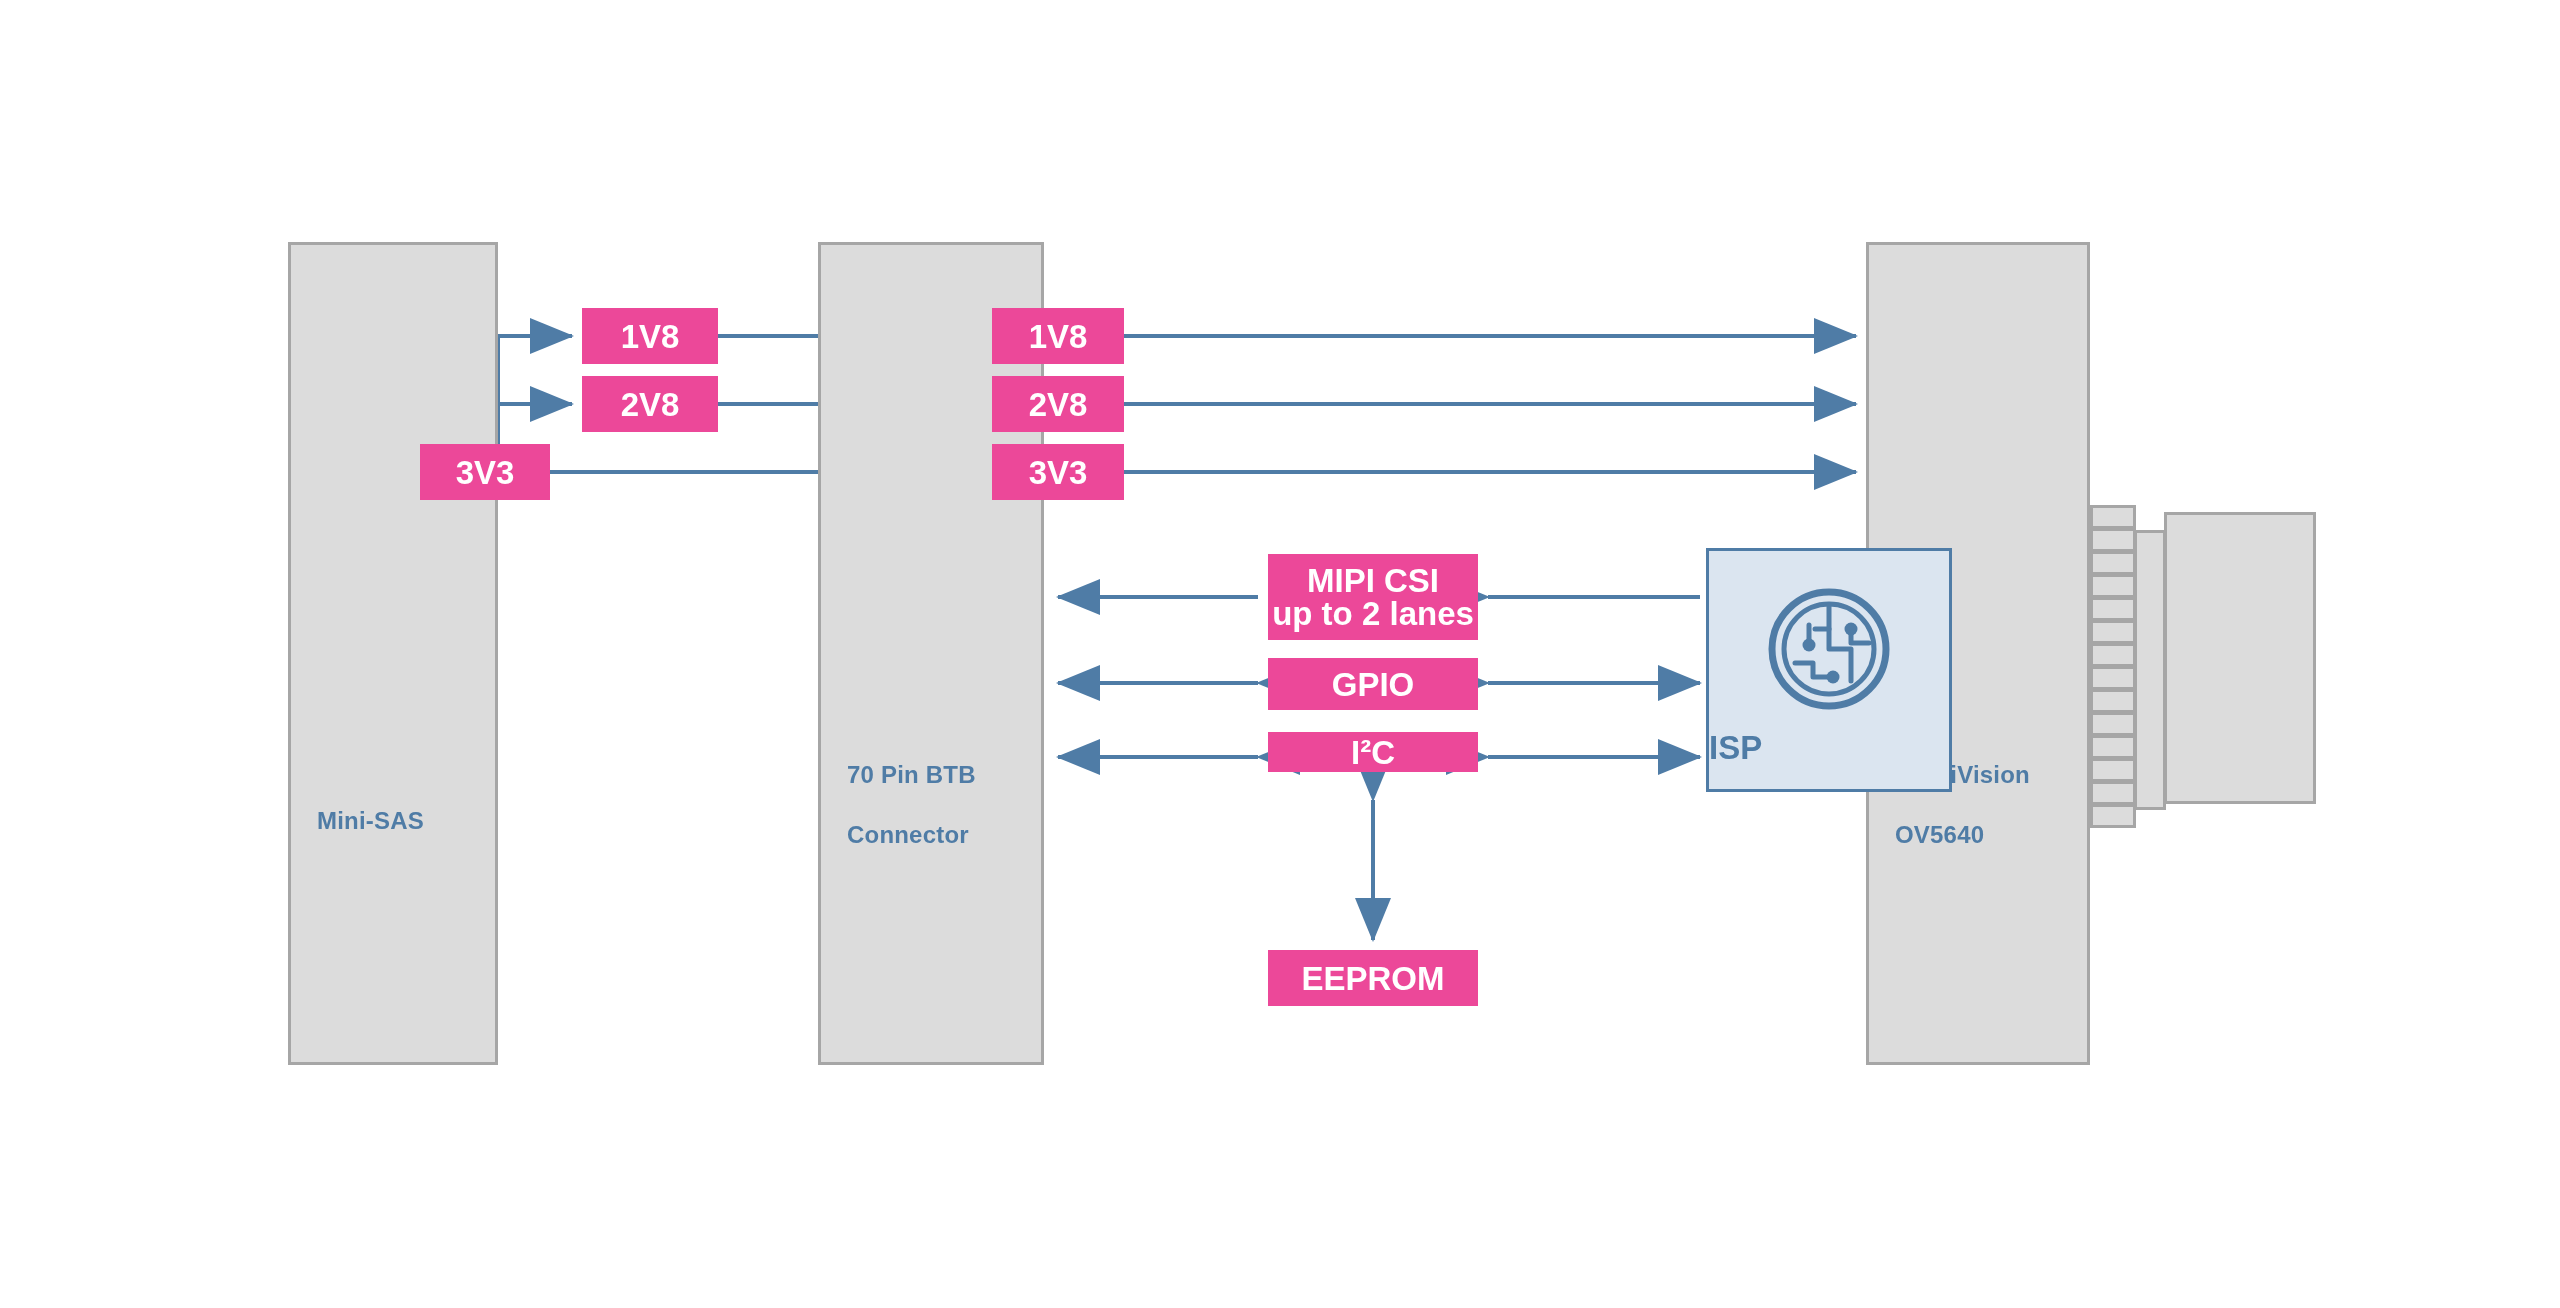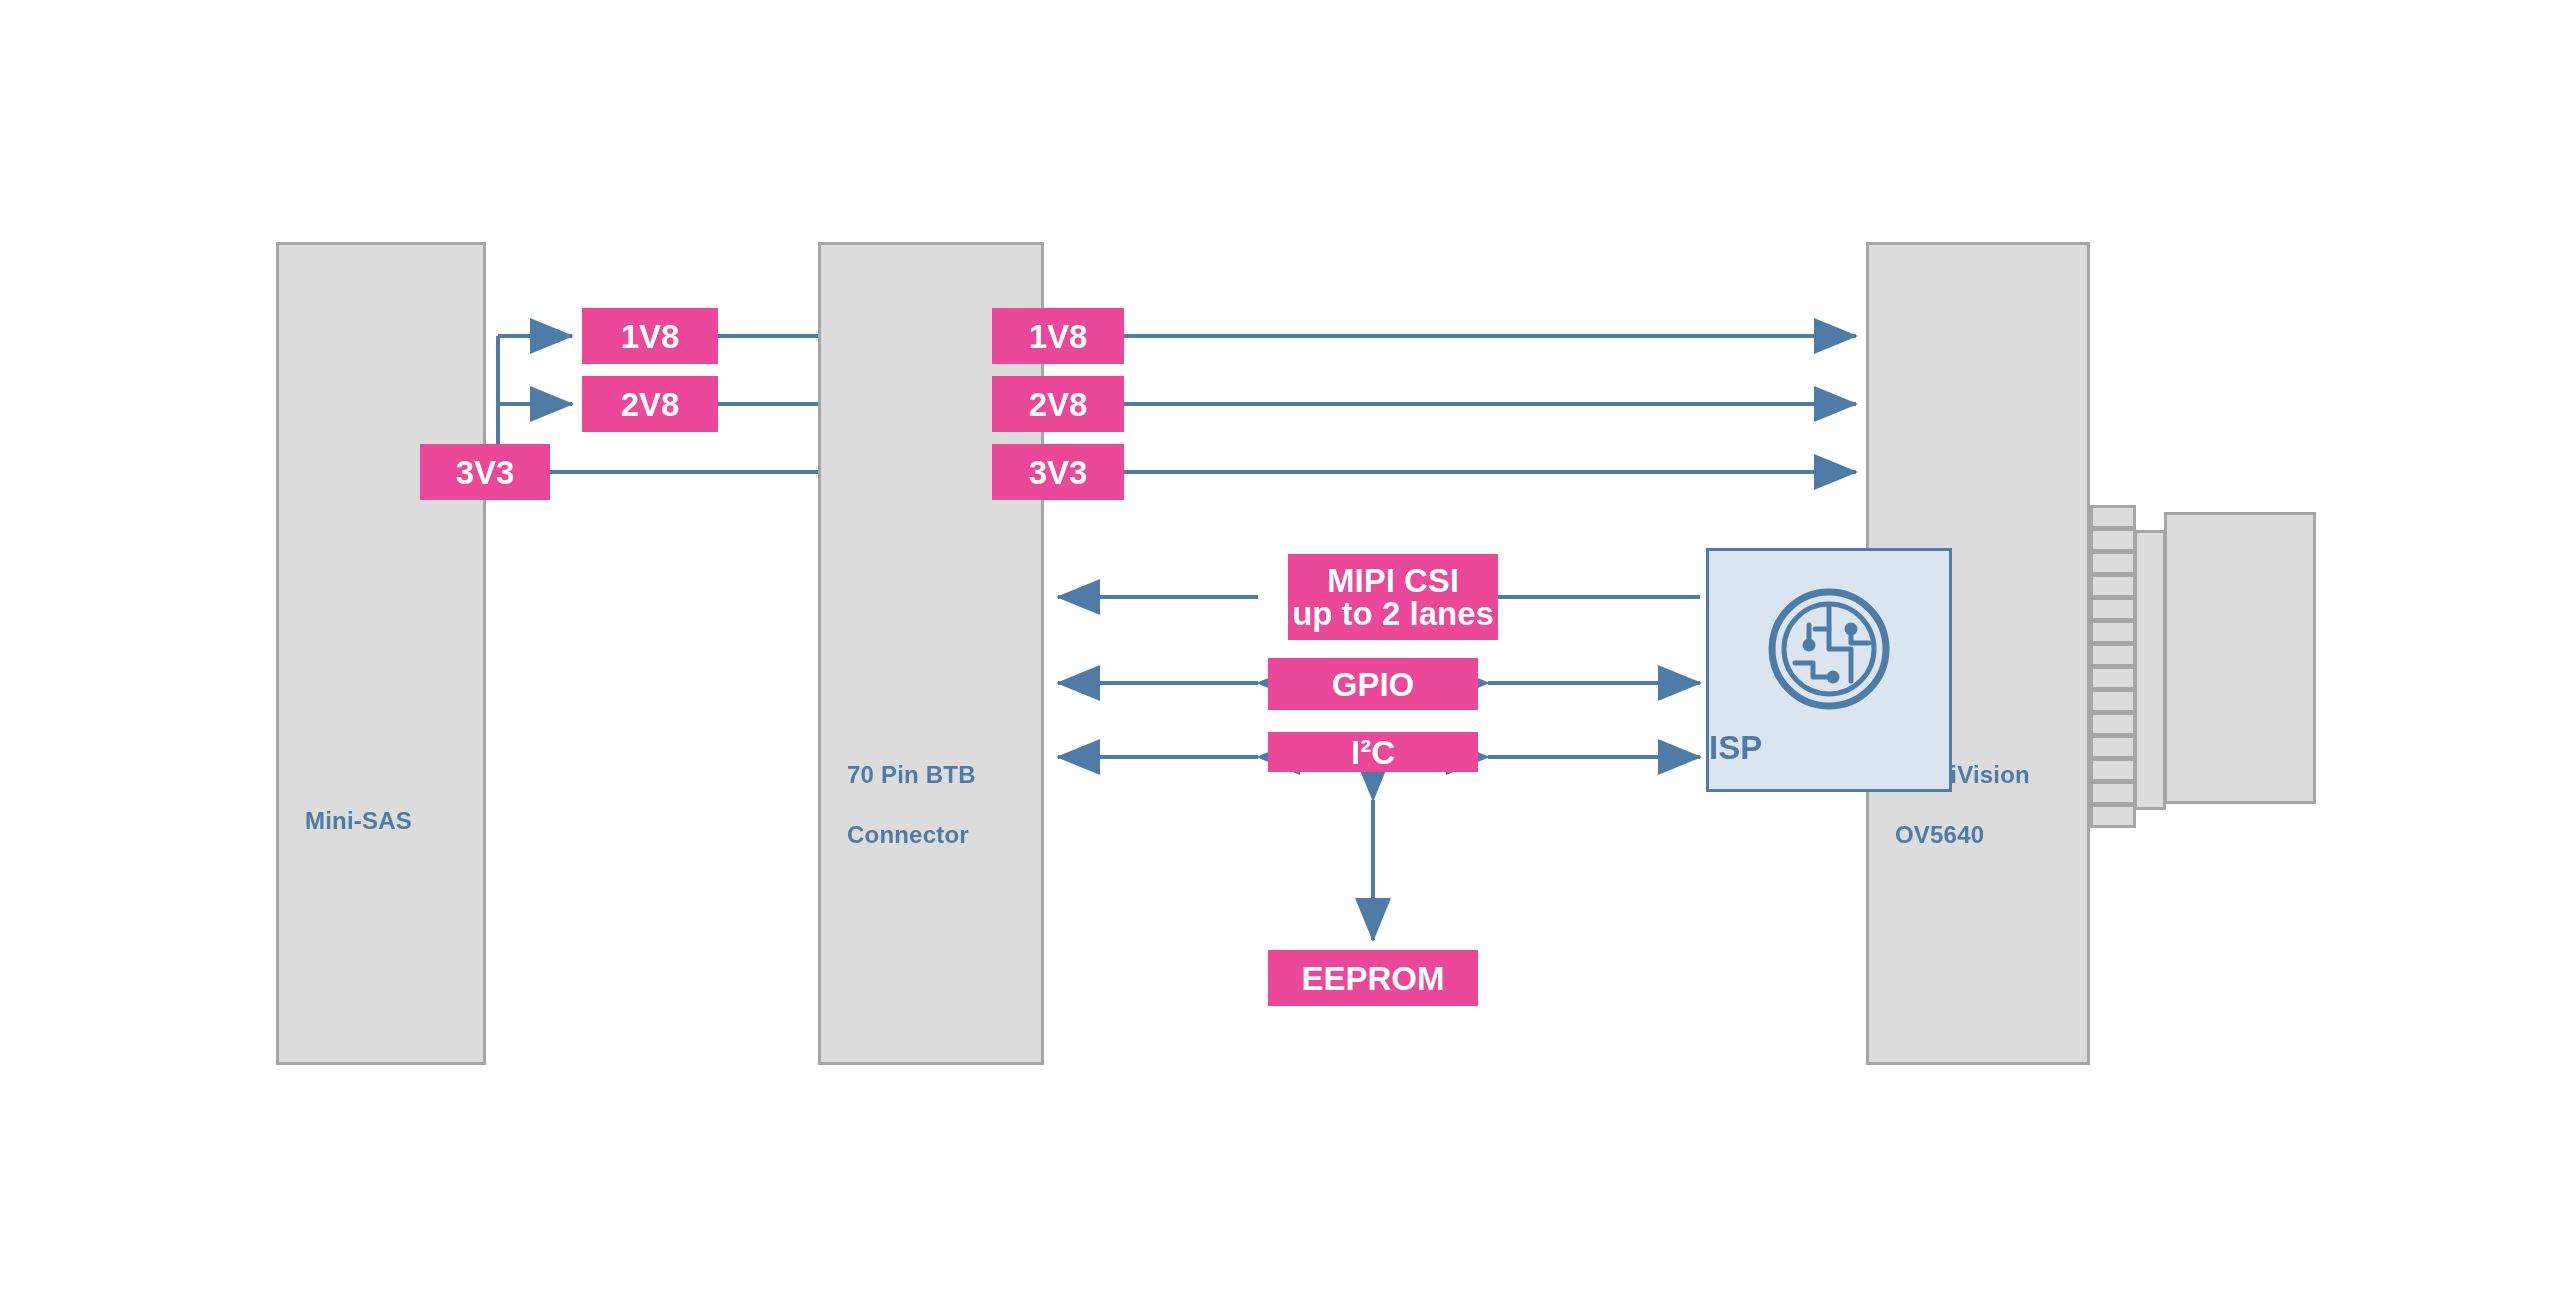--- a/index.html
+++ b/index.html
@@ -67,21 +67,21 @@
       <path d="M1258,683 L1058,683" marker-start="url(#arrR)" marker-end="url(#arrL)"></path>
       <path d="M1488,683 L1700,683" marker-start="url(#arrL)" marker-end="url(#arrR)"></path>
 
       <path d="M1258,757 L1058,757" marker-start="url(#arrR)" marker-end="url(#arrL)"></path>
       <path d="M1488,757 L1700,757" marker-start="url(#arrL)" marker-end="url(#arrR)"></path>
 
       <path d="M1373,800 L1373,940" marker-start="url(#arrR)" marker-end="url(#arrR)"></path>
     </g>
   </svg>
 
-  <div class="gblock" style="left:276px;top:242px;width:210px;height:823px;">
+  <div class="gblock" style="left:288px;top:242px;width:210px;height:823px;">
     <div class="glabel" style="top:546px;">Mini-SAS</div>
   </div>
 
   <div class="gblock" style="left:818px;top:242px;width:226px;height:823px;">
     <div class="glabel" style="top:500px;">70 Pin BTB
 Connector</div>
   </div>
 
   <div class="gblock" style="left:1866px;top:242px;width:224px;height:823px;">
     <div class="glabel" style="top:500px;">OmniVision
@@ -115,21 +115,21 @@
   <div class="bbox" style="left:582px;top:376px;width:136px;height:56px;">2V8</div>
 
   <div class="bbox" style="left:420px;top:444px;width:130px;height:56px;">3V3</div>
 
   <div class="bbox" style="left:992px;top:308px;width:132px;height:56px;">1V8</div>
 
   <div class="bbox" style="left:992px;top:376px;width:132px;height:56px;">2V8</div>
 
   <div class="bbox" style="left:992px;top:444px;width:132px;height:56px;">3V3</div>
 
-  <div class="bbox" style="left:1268px;top:554px;width:210px;height:86px;margin-left:20px;">MIPI CSI
+  <div class="bbox" style="left:1268px;top:554px;width:210px;height:86px;">MIPI CSI
 up to 2 lanes</div>
 
   <div class="bbox" style="left:1268px;top:658px;width:210px;height:52px;">GPIO</div>
 
   <div class="bbox" style="left:1268px;top:732px;width:210px;height:40px;">I²C</div>
 
   <div class="bbox" style="left:1268px;top:950px;width:210px;height:56px;text-align:center;">EEPROM</div>
 
   <div class="ispbox" style="left:1706px;top:548px;width:246px;height:244px;">
     <div class="ispicon">

